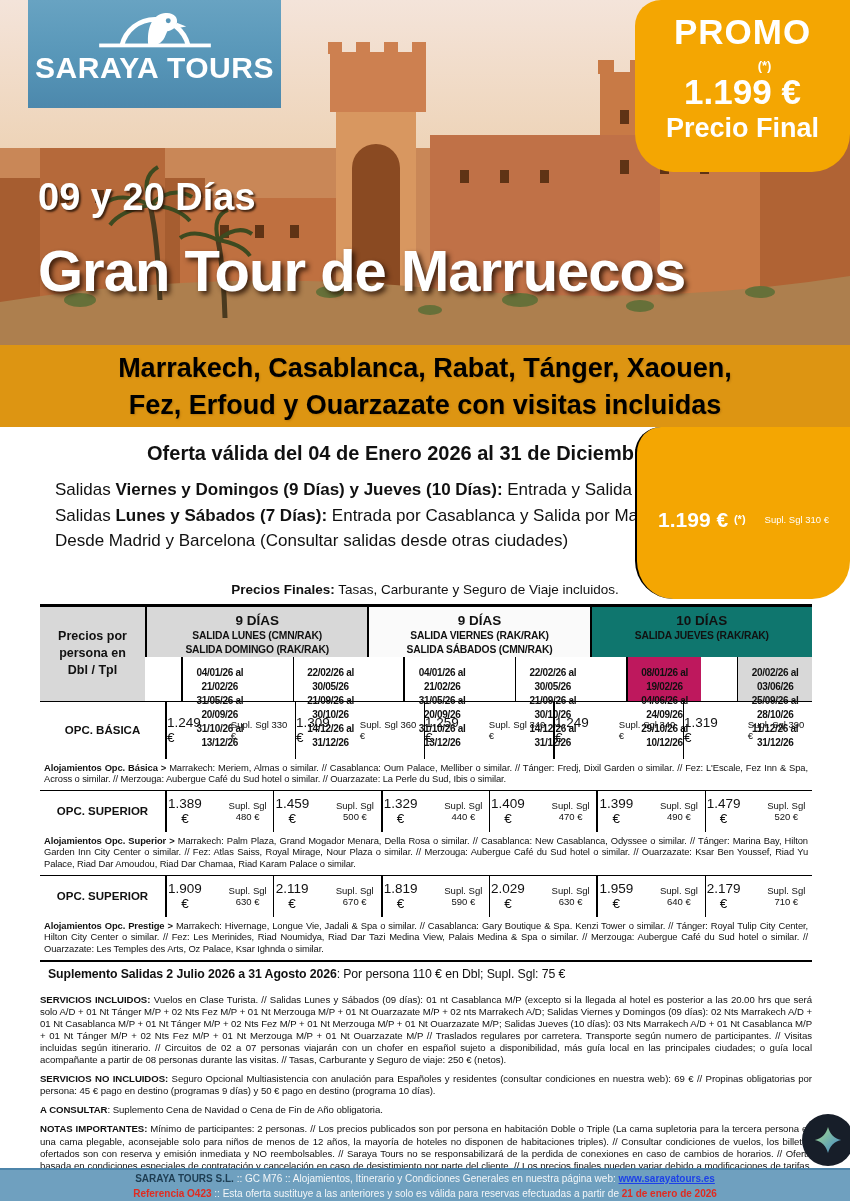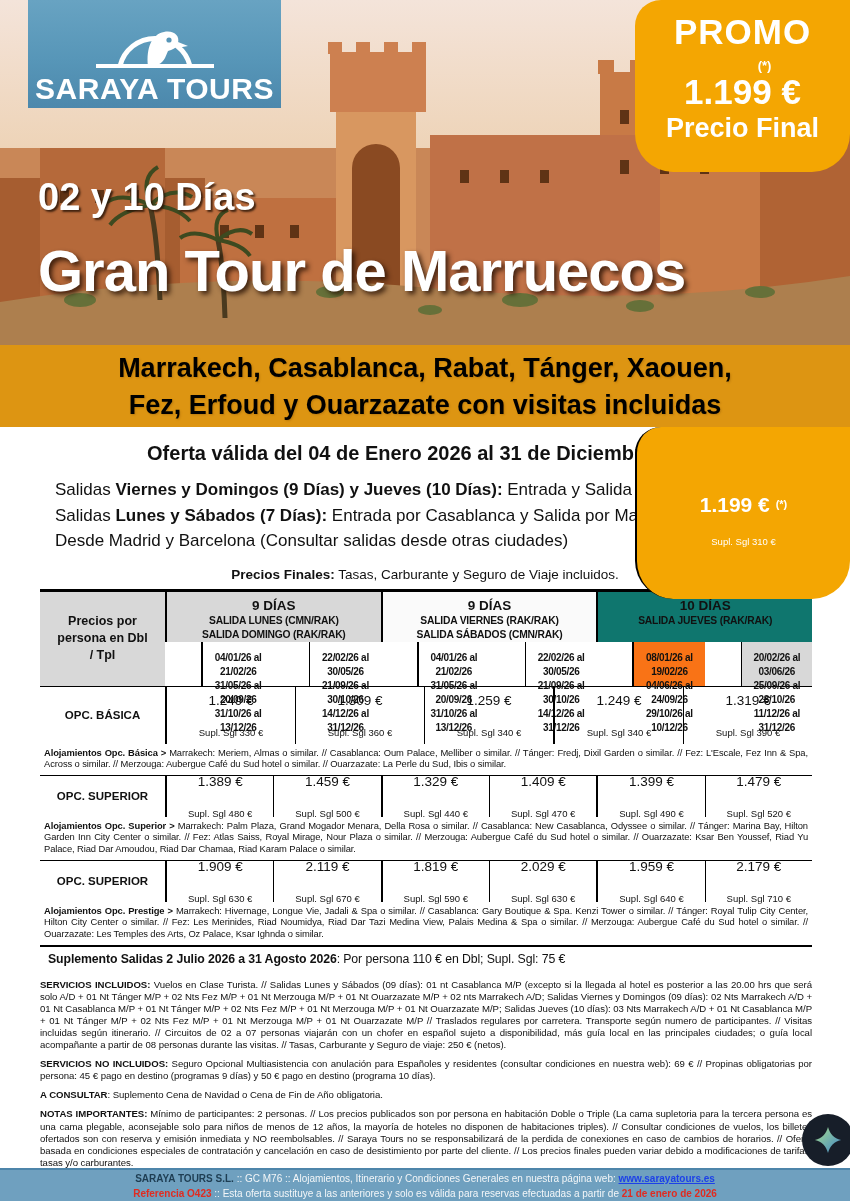--- a/index.html
+++ b/index.html
@@ -5,21 +5,21 @@
   html,body{margin:0;padding:0;}
   body{width:850px;height:1201px;position:relative;background:#fff;overflow:hidden;
        font-family:"Liberation Sans",sans-serif;color:#111;}
   
   .hero{position:absolute;top:0;left:0;width:850px;height:345px;overflow:hidden;}
   .hero svg{display:block;}
   
   .logo-box{position:absolute;top:0;left:28px;width:253px;height:108px;
     background:linear-gradient(180deg,#68a3c2 0%,#5796b8 55%,#4c88ac 100%);
     display:flex;flex-direction:column;align-items:center;justify-content:flex-end;
-    padding-bottom:4px;box-sizing:border-box;}
+    padding-bottom:25px;box-sizing:border-box;}
   .logo-brand{color:#fff;font-weight:bold;font-size:30px;letter-spacing:.5px;line-height:1;}
   
   .promo{position:absolute;top:0;right:0;width:215px;height:172px;background:#f4a602;
     border-radius:26px 0 38px 38px;color:#fff;text-align:center;box-sizing:border-box;padding-top:13px;}
   .promo-title{font-size:35px;font-weight:bold;letter-spacing:1px;line-height:1.1;}
   .promo-ast{font-size:13px;font-weight:bold;line-height:1;margin-top:7px;transform:translateX(22px);}
   .promo-price{font-size:35px;font-weight:bold;line-height:1.15;}
   .promo-sub{font-size:27px;font-weight:bold;line-height:1.2;}
   
   .days{position:absolute;left:38px;top:176px;font-size:38px;font-weight:bold;color:#fff;
@@ -27,52 +27,52 @@
   .big-title{position:absolute;left:38px;top:237px;font-size:58px;font-weight:bold;color:#fff;
     letter-spacing:-1px;text-shadow:3px 3px 5px rgba(40,18,5,.85);white-space:nowrap;}
   
   .banner{position:absolute;top:345px;left:0;width:850px;height:82px;background:#dd9512;
     color:#000000;font-weight:bold;font-size:27px;text-align:center;line-height:1.38;
     box-sizing:border-box;padding-top:5px;text-shadow:1px 1px 2px rgba(120,70,0,.3);}
   
   .page-body{position:absolute;top:427px;left:0;width:850px;bottom:33px;background:#fff;overflow:hidden;}
   .validity{margin:15px 0 12px;text-align:center;font-size:20px;font-weight:bold;}
   .salidas{margin:0 40px 0 55px;font-size:17px;line-height:1.5;}
-  .precios-finales{text-align:center;font-size:13.5px;margin:13px 0 7px;}
+  .precios-finales{text-align:center;font-size:13.5px;margin:28px 0 7px;}
   b,.b{font-weight:bold;}
   
   .table{margin:0 38px 0 40px;border-top:3px solid #000;font-size:10px;}
   .thead{display:flex;border-bottom:1px solid #000;}
-  .corner{width:125px;background:#d8d8d8;display:flex;align-items:center;justify-content:center;
+  .corner{width:105px;background:#d8d8d8;display:flex;align-items:center;justify-content:center;
     text-align:center;font-weight:bold;font-size:12.5px;line-height:1.35;padding:0 14px;box-sizing:border-box;}
   .hgroups{flex:1;display:flex;flex-direction:column;}
   .grow{display:flex;height:50px;}
   .gcell{flex:1;text-align:center;padding-top:6px;box-sizing:border-box;}
   .gcell.g1{border-left:2px solid #000;background:#d8d8d8;}
   .gcell.g2{border-left:2px solid #000;background:#fafafa;}
   .gcell.g3{border-left:2px solid #000;background:#0f766e;}
   .gtitle{font-size:13.5px;font-weight:bold;line-height:1.25;}
   .gsub{font-size:10.3px;font-weight:bold;line-height:1.35;letter-spacing:-.2px;}
   .drow{display:flex;height:44px;}
   .dcell{flex:1;text-align:center;font-weight:bold;font-size:10px;line-height:1.42;
     letter-spacing:-.3px;padding-top:9px;box-sizing:border-box;margin-left:36px;}
   .dcell.d1{border-left:2px solid #000;}
   .dcell.d2{border-left:1px solid #000;}
   .dcell.d3{border-left:2px solid #000;}
   .dcell.d4{border-left:1px solid #000;}
-  .dcell.d5{border-left:2px solid #000;background:#f97316;}
+  .dcell.d5{border-left:2px solid #000;background:#be185d;}
   .dcell.d6{border-left:1px solid #000;background:#d8d8d8;}
   .block{border-bottom:1px solid #000;}
   .block.last{border-bottom:none;}
   .prow{display:flex;}
   .prow.tall{height:57px;}
   .prow.short{height:41px;text-align:center;}
   .rlabel{width:125px;display:flex;align-items:center;justify-content:center;
     font-size:11.5px;font-weight:bold;box-sizing:border-box;}
-  .pcell{flex:1;display:flex;flex-direction:column;align-items:center;justify-content:center;
+  .pcell{flex:1;display:flex;flex-direction:row;align-items:center;justify-content:center;
     gap:19px;box-sizing:border-box;}
   .pcell.c1{border-left:2px solid #000;}
   .pcell.c2{border-left:1px solid #000;}
   .pcell.c3{border-left:2px solid #000;}
   .pcell.c4{border-left:1px solid #000;}
   .pcell.c5{border-left:2px solid #000;}
   .pcell.c6{border-left:1px solid #000;}
   .price{font-size:13.5px;}
   .pcell.promo .price{font-size:21px;font-weight:bold;}
   .pcell.promo .mark{font-size:11px;vertical-align:4px;}
@@ -186,21 +186,21 @@
     <div class="logo-brand">SARAYA TOURS</div>
   </div>
 
   <div class="promo">
     <div class="promo-title">PROMO</div>
     <div class="promo-ast">(*)</div>
     <div class="promo-price">1.199 €</div>
     <div class="promo-sub">Precio Final</div>
   </div>
 
-  <div class="days">02 y 10 Días</div>
+  <div class="days">09 y 20 Días</div>
   <div class="big-title">Gran Tour de Marruecos</div>
 </div>
 
 <div class="banner">
   <div>Marrakech, Casablanca, Rabat, Tánger, Xaouen,</div>
   <div>Fez, Erfoud y Ouarzazate con visitas incluidas</div>
 </div>
 
 <div class="page-body">
 

